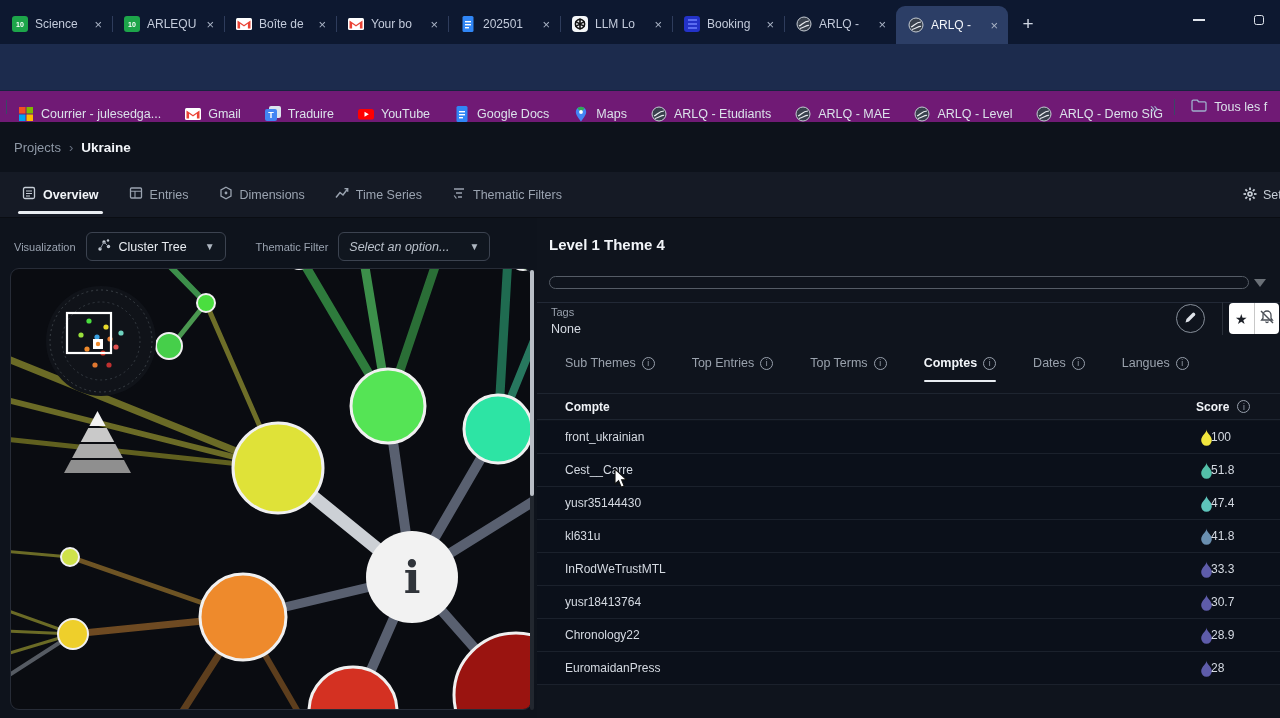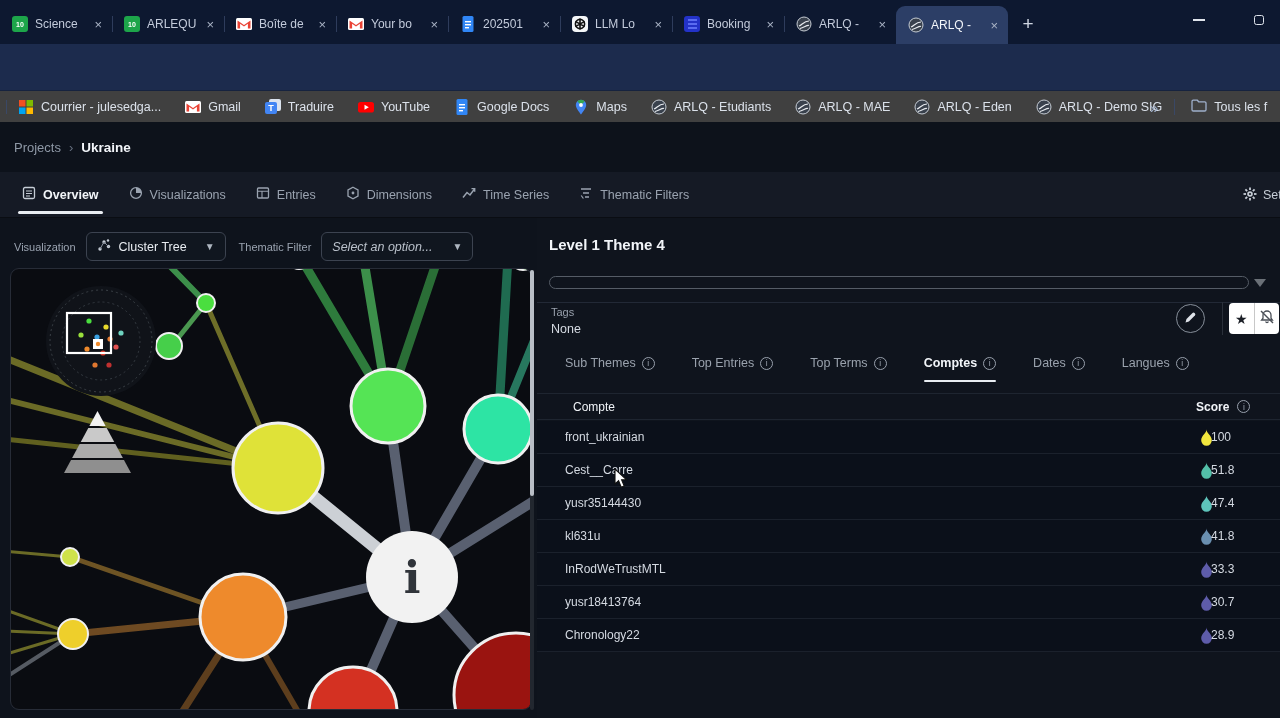--- a/index.html
+++ b/index.html
@@ -22,21 +22,21 @@
 #wincontrols{position:absolute;right:8px;top:0;height:40px;display:flex;align-items:center;gap:34px}
 .winbtn{width:26px;height:26px;display:flex;align-items:center;justify-content:center}
 .min-glyph{width:12px;height:2px;background:#dfe4ec}
 .restore-glyph{width:10px;height:10px;border:1.6px solid #dfe4ec;border-radius:2.5px}
 #toolbar{position:absolute;left:0;top:44px;width:1280px;height:46px;background:#1c2b4d}
 .tbicon{position:absolute;display:flex;align-items:center;justify-content:center}
 #urlpill{position:absolute;left:86px;top:50px;width:942px;height:35px;background:#0c1526;border-radius:18px;display:flex;align-items:center;padding:0 10px}
 #sitechip{width:34px;height:25px;background:#0a111d;border-radius:13px;display:flex;align-items:center;justify-content:center;margin-right:10px}
 #urltext{flex:1;font-size:13px;color:#8b96a8;white-space:nowrap;overflow:hidden}
 #urltext b{color:#eef1f6;font-weight:bold}
-#bookmarksbar{position:absolute;left:0;top:90px;width:1280px;height:32px;background:#404040;display:flex;align-items:center;border-top:1px solid #16233f}
+#bookmarksbar{position:absolute;left:0;top:90px;width:1280px;height:32px;background:#701a75;display:flex;align-items:flex-end;border-top:1px solid #16233f}
 .bmleft{display:flex;align-items:center;gap:24px;padding-left:18px}
 .bm{display:flex;align-items:center;gap:7px;color:#dbe1ea;font-size:12.5px;white-space:nowrap;cursor:pointer}
 #bmright{position:absolute;left:1150px;top:0;height:32px;display:flex;align-items:center;gap:16px}
 
 #appcrumb{position:absolute;left:0;top:122px;width:1280px;height:50px;background:#0d121b;display:flex;align-items:center;padding-left:14px;gap:8px}
 #appcrumb .root{color:#8e98a6;font-size:13px}
 #appcrumb .sep{color:#667080;font-size:13px}
 #appcrumb .cur{color:#f2f5f9;font-size:13.5px;font-weight:bold}
 #appnav{position:absolute;left:0;top:172px;width:1280px;height:46px;background:#151a25;display:flex;align-items:center;gap:30px;padding-left:22px;border-bottom:1px solid #0a0d13}
 .navtab{position:relative;display:flex;align-items:center;gap:7px;color:#9aa3b0;font-size:12.5px;height:100%;cursor:pointer}
@@ -67,21 +67,21 @@
 #favgroup{position:absolute;left:692px;top:85px;width:50px;height:31px;background:#fff;border-radius:4px;display:flex;overflow:hidden;cursor:pointer}
 #favgroup .cell{flex:1;display:flex;align-items:center;justify-content:center}
 #favgroup .cell+.cell{border-left:1px solid #c8c8c8}
 #favgroup .star{color:#1b1f26;font-size:14px}
 #rp-tabs{position:absolute;left:28px;top:138px;display:flex;gap:37px}
 .rptab{position:relative;display:flex;align-items:center;gap:6px;color:#9aa2ad;font-size:12.5px;padding-bottom:12px;cursor:pointer}
 .rptab.active{color:#f2f5f9;font-weight:bold}
 .rptab.active::after{content:"";position:absolute;left:0;right:0;bottom:0;height:2.5px;background:#e9edf2;border-radius:2px}
 .inf{width:13px;height:13px;border:1px solid #98a0ac;border-radius:50%;font-size:8.5px;display:inline-flex;align-items:center;justify-content:center;color:#98a0ac;font-style:normal;font-weight:normal;flex:none}
 #rp-thead{position:absolute;left:0;top:175px;width:743px;height:27px;border-top:1px solid #1e2530;border-bottom:1px solid #1e2530;display:flex;align-items:center}
-#rp-thead .c1{margin-left:36px;color:#f0f3f7;font-size:12px;font-weight:normal}
+#rp-thead .c1{margin-left:28px;color:#f0f3f7;font-size:12px;font-weight:bold}
 #rp-thead .c2{position:absolute;left:659px;display:flex;align-items:center;gap:8px;color:#f0f3f7;font-size:12px;font-weight:bold}
 #rp-rows{position:absolute;left:0;top:203px;width:743px}
 .rprow{position:relative;height:33px;background:#0b101a;border-bottom:1px solid #1b212c;display:flex;align-items:center;cursor:pointer}
 .rprow .acct{margin-left:28px;color:#d5dae2;font-size:12px}
 .rprow .flame{position:absolute;left:663px;width:13px;height:17px}
 .rprow .score{position:absolute;left:674px;color:#d5dae2;font-size:12px}
 #cursor{position:absolute;left:614px;top:468px;pointer-events:none}
 </style>
 </head>
 <body>
@@ -331,21 +331,21 @@
           </span>
           <span>ARLQ - MAE</span>
         </span>
         <span class="bm">
           <span class="fv">
             <svg viewBox="0 0 16 16">
               <circle cx="8" cy="8" r="7" fill="#39414d" stroke="#c6ccd4" stroke-width="1"></circle>
               <path d="M3 10c3-1 5-5 10-5M4 12.5c4-.5 7-4 9-3" stroke="#e8ebef" stroke-width="1.2" fill="none"></path>
             </svg>
           </span>
-          <span>ARLQ - Eden</span>
+          <span>ARLQ - Level</span>
         </span>
         <span class="bm">
           <span class="fv">
             <svg viewBox="0 0 16 16">
               <circle cx="8" cy="8" r="7" fill="#39414d" stroke="#c6ccd4" stroke-width="1"></circle>
               <path d="M3 10c3-1 5-5 10-5M4 12.5c4-.5 7-4 9-3" stroke="#e8ebef" stroke-width="1.2" fill="none"></path>
             </svg>
           </span>
           <span>ARLQ - Demo SIG</span>
         </span>
@@ -368,27 +368,20 @@
     <span class="cur">Ukraine</span>
   </div>
 
   <div id="appnav">
       <div class="navtab active">
         <span><svg viewBox="0 0 14 14">
             <rect x="1.5" y="1.5" width="11" height="11" rx="1.5" fill="none" stroke="#c6cdd6" stroke-width="1.3"></rect>
             <path d="M4 5h6M4 7.5h6M4 10h4" stroke="#c6cdd6" stroke-width="1.1"></path>
           </svg></span>
         <span>Overview</span>
-      </div>
-      <div class="navtab">
-        <span><svg viewBox="0 0 14 14">
-            <circle cx="7" cy="7" r="5.4" fill="none" stroke="#9aa3b0" stroke-width="1.3"></circle>
-            <path d="M7 7V1.6A5.4 5.4 0 0 1 12.4 7Z" fill="#9aa3b0"></path>
-          </svg></span>
-        <span>Visualizations</span>
       </div>
       <div class="navtab">
         <span><svg viewBox="0 0 14 14">
             <rect x="1.5" y="2" width="11" height="10" rx="1" fill="none" stroke="#9aa3b0" stroke-width="1.3"></rect>
             <path d="M1.5 5.2h11M6 5.2V12" stroke="#9aa3b0" stroke-width="1.1"></path>
           </svg></span>
         <span>Entries</span>
       </div>
       <div class="navtab">
         <span><svg viewBox="0 0 14 14">
@@ -443,21 +436,21 @@
               <circle cx="11" cy="2.5" r="1.2"></circle>
             </g>
             <g stroke="#8b93a0" stroke-width="1">
               <line x1="3" y1="11" x2="7" y2="4"></line>
               <line x1="7" y1="4" x2="11.5" y2="8.5"></line>
             </g>
           </svg></span>
       <span class="val">Cluster Tree</span>
       <span class="chev">▼</span>
     </div>
-    <span class="ctl-label" style="margin-left:3px">Thematic Filter</span>
+    <span class="ctl-label" style="margin-left:20px">Thematic Filter</span>
     <div class="dropdown placeholder" style="width:152px">
       <span class="val">Select an option...</span>
       <span class="chev">▼</span>
     </div>
   </div>
 
   <div id="graphpanel"><svg width="522" height="442" viewBox="0 0 522 442">
         <line x1="377" y1="137" x2="288" y2="-14" stroke="#2e7b3c" stroke-width="9" stroke-linecap="round"></line>
         <line x1="377" y1="137" x2="352" y2="-14" stroke="#3c8f4a" stroke-width="9" stroke-linecap="round"></line>
         <line x1="377" y1="137" x2="428" y2="-14" stroke="#2a6e36" stroke-width="9" stroke-linecap="round"></line>
@@ -626,19 +619,26 @@
             </svg></span>
           <span class="score">30.7</span>
         </div>
         <div class="rprow">
           <span class="acct">Chronology22</span>
           <span class="flame"><svg viewBox="0 0 12 16" width="13" height="17">
               <path d="M6 0C6.5 3.5 1 6 1 10.5A5 5.3 0 0 0 11 10.5C11 6 5.5 3.5 6 0Z" fill="#5e5caa"></path>
             </svg></span>
           <span class="score">28.9</span>
         </div>
+        <div class="rprow">
+          <span class="acct">EuromaidanPress</span>
+          <span class="flame"><svg viewBox="0 0 12 16" width="13" height="17">
+              <path d="M6 0C6.5 3.5 1 6 1 10.5A5 5.3 0 0 0 11 10.5C11 6 5.5 3.5 6 0Z" fill="#5e5caa"></path>
+            </svg></span>
+          <span class="score">28</span>
+        </div>
       </div>
   </div>
 
   <svg id="cursor" width="15" height="21" viewBox="0 0 15 21">
     <path d="M1 1 L1 16 L4.6 12.8 L7.2 19.3 L10.2 18 L7.6 11.8 L12.6 11.8 Z" fill="#fff" stroke="#111" stroke-width="1.1"></path>
   </svg>
 </div>
 
 </body></html>

